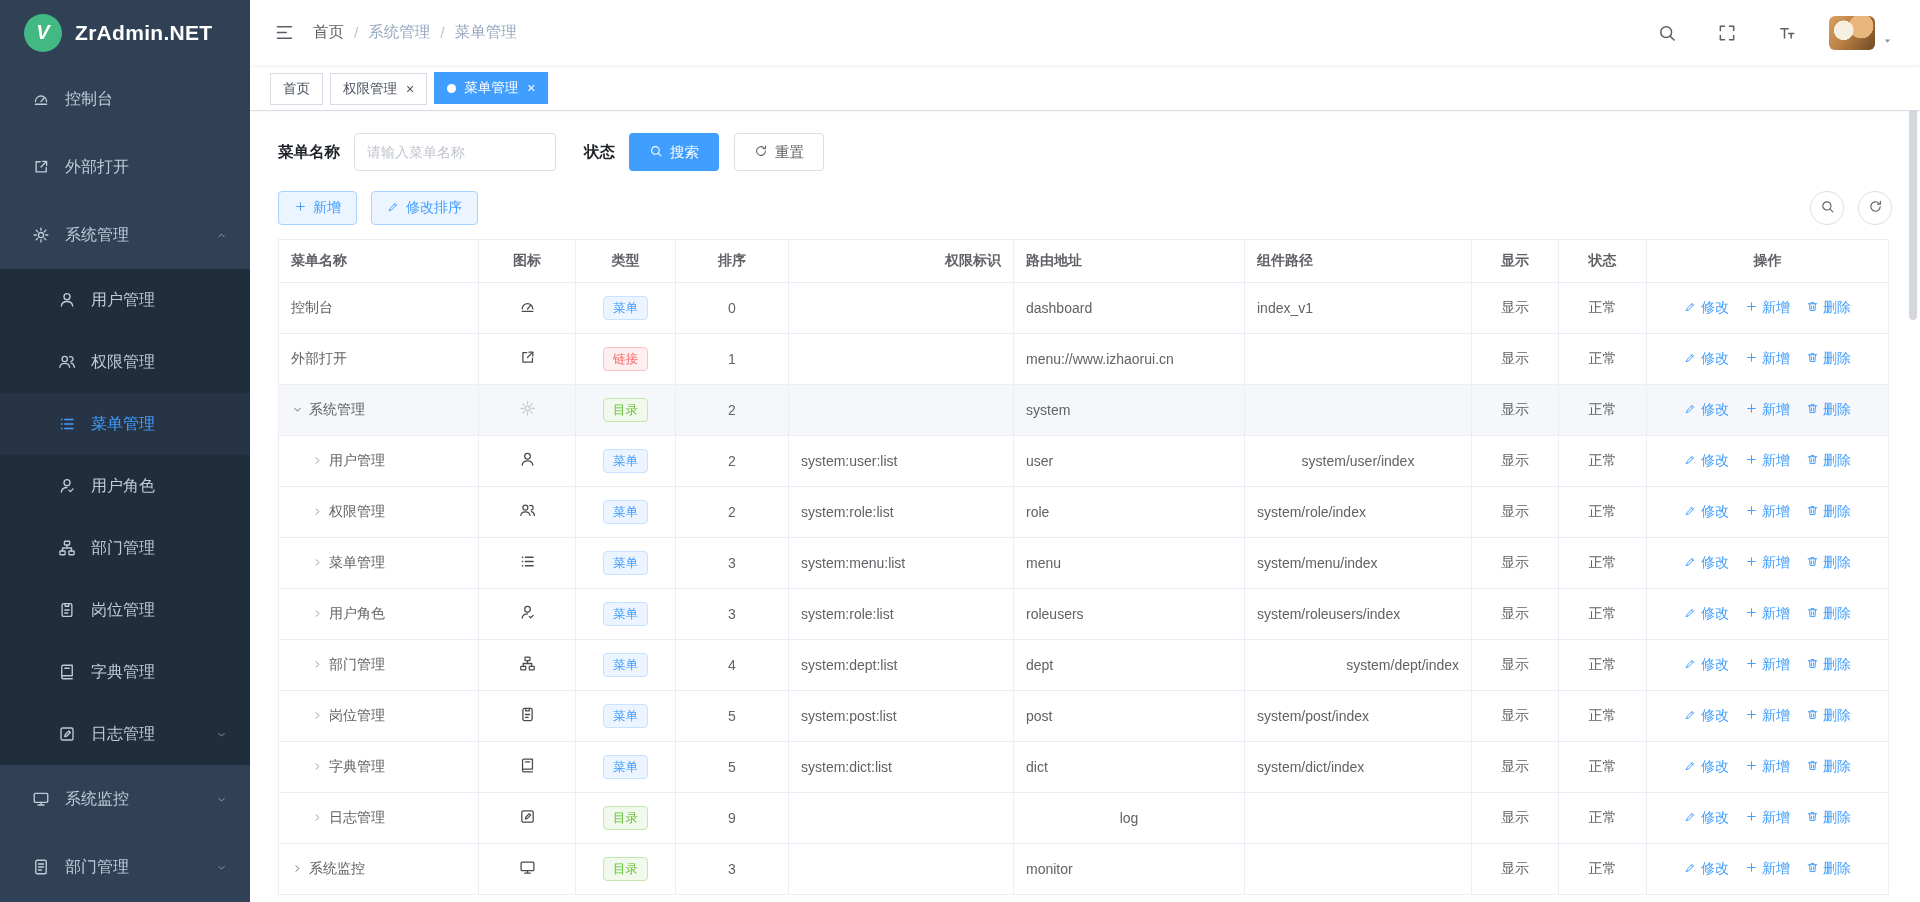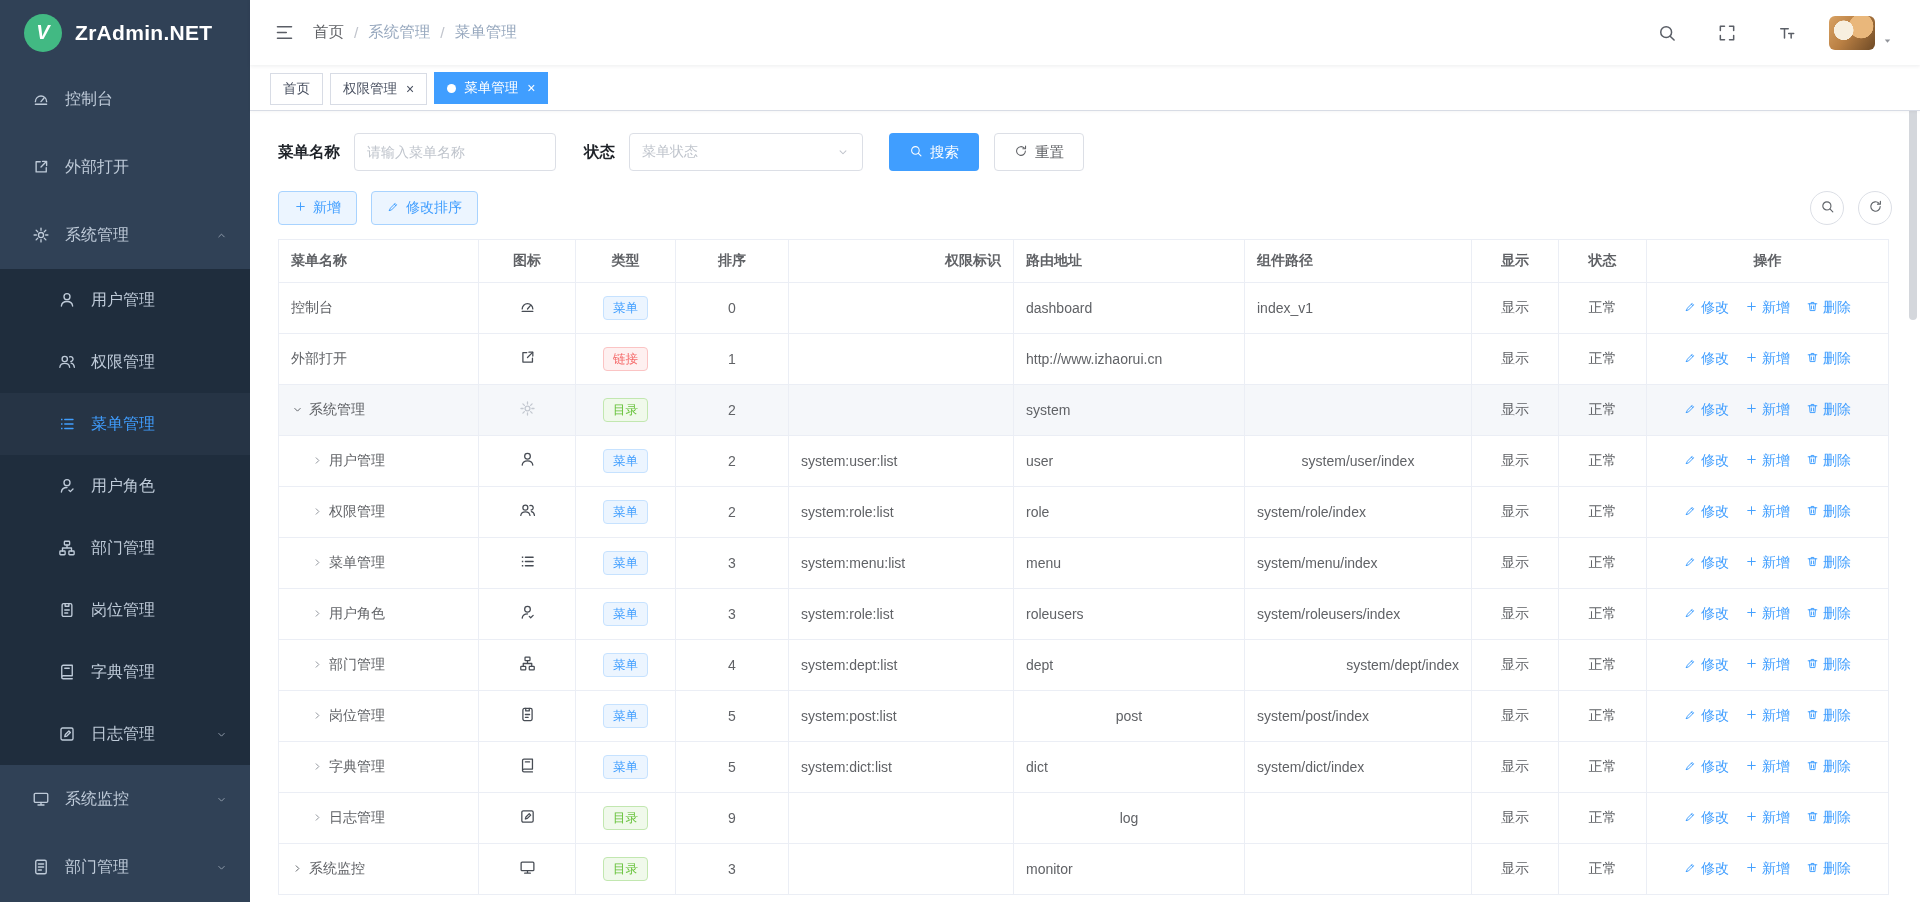--- a/index.html
+++ b/index.html
@@ -311,28 +311,20 @@
         </span></div>
 
     <div class="content">
 
       <div class="filter-row">
         <span class="f-label">菜单名称</span>
         <span class="text-input">
           <input placeholder="请输入菜单名称" style="">
         </span>
         <span class="f-label">状态</span>
-        <span class="select-box">
-          <span class="select-placeholder">菜单状态</span>
-          <span class="select-caret">
-              <svg width="14" height="14" viewBox="0 0 24 24" fill="none" stroke="currentColor" stroke-width="1.8" stroke-linecap="round" stroke-linejoin="round">
-                <path d="M7 10l5 5 5-5"></path>
-              </svg>
-            </span>
-        </span>
         <button class="btn btn-primary">
           <span><svg width="14" height="14" viewBox="0 0 24 24" fill="none" stroke="currentColor" stroke-width="1.8" stroke-linecap="round" stroke-linejoin="round">
                 <circle cx="11" cy="11" r="6.5"></circle>
                 <path d="M15.8 15.8L20.5 20.5"></path>
               </svg></span>
           <span>搜索</span>
         </button>
         <button class="btn btn-plain">
           <span><svg width="14" height="14" viewBox="0 0 24 24" fill="none" stroke="currentColor" stroke-width="1.8" stroke-linecap="round" stroke-linejoin="round">
                 <path d="M19.5 12a7.5 7.5 0 1 1-2.1-5.2"></path>
@@ -441,21 +433,21 @@
               <td style="text-align:center"><span class="row-icon">
                   <svg width="17" height="17" viewBox="0 0 24 24" fill="none" stroke="currentColor" stroke-width="1.8" stroke-linecap="round" stroke-linejoin="round">
                     <path d="M11 5H5.5v13.5H19V13"></path>
                     <path d="M14 4.5h5.5V10"></path>
                     <path d="M19.2 4.8L12 12"></path>
                   </svg>
                 </span></td>
               <td style="text-align:center"><span class="tag" style="background:#fef0f0;border-color:#fbc4c4;color:#f56c6c">链接</span></td>
               <td style="text-align:center">1</td>
               <td style="text-align:left"></td>
-              <td style="text-align:left">http://www.izhaorui.cn</td>
+              <td style="text-align:left">menu://www.izhaorui.cn</td>
               <td style="text-align:left"></td>
               <td style="text-align:center">显示</td>
               <td style="text-align:center">正常</td>
               <td style="text-align:center"><a class="op-link">
                   <span><svg width="13" height="13" viewBox="0 0 24 24" fill="none" stroke="currentColor" stroke-width="1.8" stroke-linecap="round" stroke-linejoin="round">
                       <path d="M4.5 19.5l1.2-3.9L15 6.3l2.7 2.7-9.3 9.3-3.9 1.2z"></path>
                       <path d="M13.5 7.8l2.7 2.7"></path>
                     </svg></span>
                   <span>修改</span>
                 </a><a class="op-link">
@@ -727,21 +719,21 @@
               <td style="text-align:center"><span class="row-icon">
                   <svg width="17" height="17" viewBox="0 0 24 24" fill="none" stroke="currentColor" stroke-width="1.8" stroke-linecap="round" stroke-linejoin="round">
                     <rect x="5.5" y="3.5" width="13" height="17" rx="2"></rect>
                     <path d="M9.5 3.5V7h5V3.5"></path>
                     <path d="M9 12h6M9 16h4"></path>
                   </svg>
                 </span></td>
               <td style="text-align:center"><span class="tag" style="background:#ecf5ff;border-color:#c6e2ff;color:#409eff">菜单</span></td>
               <td style="text-align:center">5</td>
               <td style="text-align:left">system:post:list</td>
-              <td style="text-align:center">post</td>
+              <td style="text-align:left">post</td>
               <td style="text-align:left">system/post/index</td>
               <td style="text-align:center">显示</td>
               <td style="text-align:center">正常</td>
               <td style="text-align:center"><a class="op-link">
                   <span><svg width="13" height="13" viewBox="0 0 24 24" fill="none" stroke="currentColor" stroke-width="1.8" stroke-linecap="round" stroke-linejoin="round">
                       <path d="M4.5 19.5l1.2-3.9L15 6.3l2.7 2.7-9.3 9.3-3.9 1.2z"></path>
                       <path d="M13.5 7.8l2.7 2.7"></path>
                     </svg></span>
                   <span>修改</span>
                 </a><a class="op-link">

